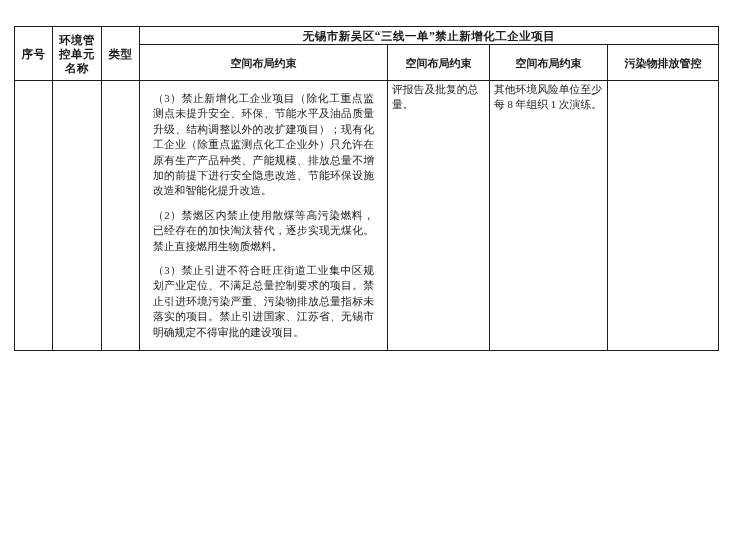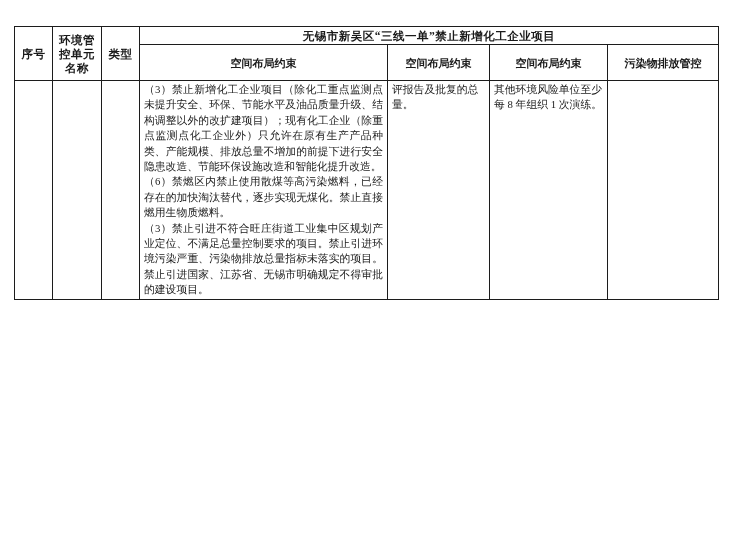--- a/index.html
+++ b/index.html
@@ -58,21 +58,21 @@
     height: 215px;
     font-size: 10.8px;
     line-height: 15.4px;
   }
   .cell-spatial {
     text-align: justify;
     text-justify: inter-ideograph;
     padding: 2px 6px 2px 7px;
   }
   .cell-spatial p {
-    margin: 0;
+    margin: 9px;
   }
   .cell-pollutant, .cell-risk {
     padding: 2px 5px;
     text-align: left;
   }
   .page-number {
     position: absolute;
     left: 0;
     top: 506px;
     width: 100%;
@@ -111,21 +111,21 @@
       <th>空间布局约束</th>
       <th>污染物排放管控</th>
     </tr>
 
     <tr class="body-row">
       <td></td>
       <td></td>
       <td></td>
       <td class="cell-spatial">
         <p>（3）禁止新增化工企业项目（除化工重点监测点未提升安全、环保、节能水平及油品质量升级、结构调整以外的改扩建项目）；现有化工企业（除重点监测点化工企业外）只允许在原有生产产品种类、产能规模、排放总量不增加的前提下进行安全隐患改造、节能环保设施改造和智能化提升改造。</p>
-        <p>（6）禁燃区内禁止使用散煤等高污染燃料，已经存在的加快淘汰替代，逐步实现无煤化。禁止直接燃用生物质燃料。</p>
+        <p>（2）禁燃区内禁止使用散煤等高污染燃料，已经存在的加快淘汰替代，逐步实现无煤化。禁止直接燃用生物质燃料。</p>
         <p>（3）禁止引进不符合旺庄街道工业集中区规划产业定位、不满足总量控制要求的项目。禁止引进环境污染严重、污染物排放总量指标未落实的项目。禁止引进国家、江苏省、无锡市明确规定不得审批的建设项目。</p>
       </td>
       <td class="cell-pollutant">评报告及批复的总量。</td>
       <td class="cell-risk">其他环境风险单位至少每 8 年组织 1 次演练。</td>
       <td></td>
     </tr>
   </tbody>
     </table>
 
 

